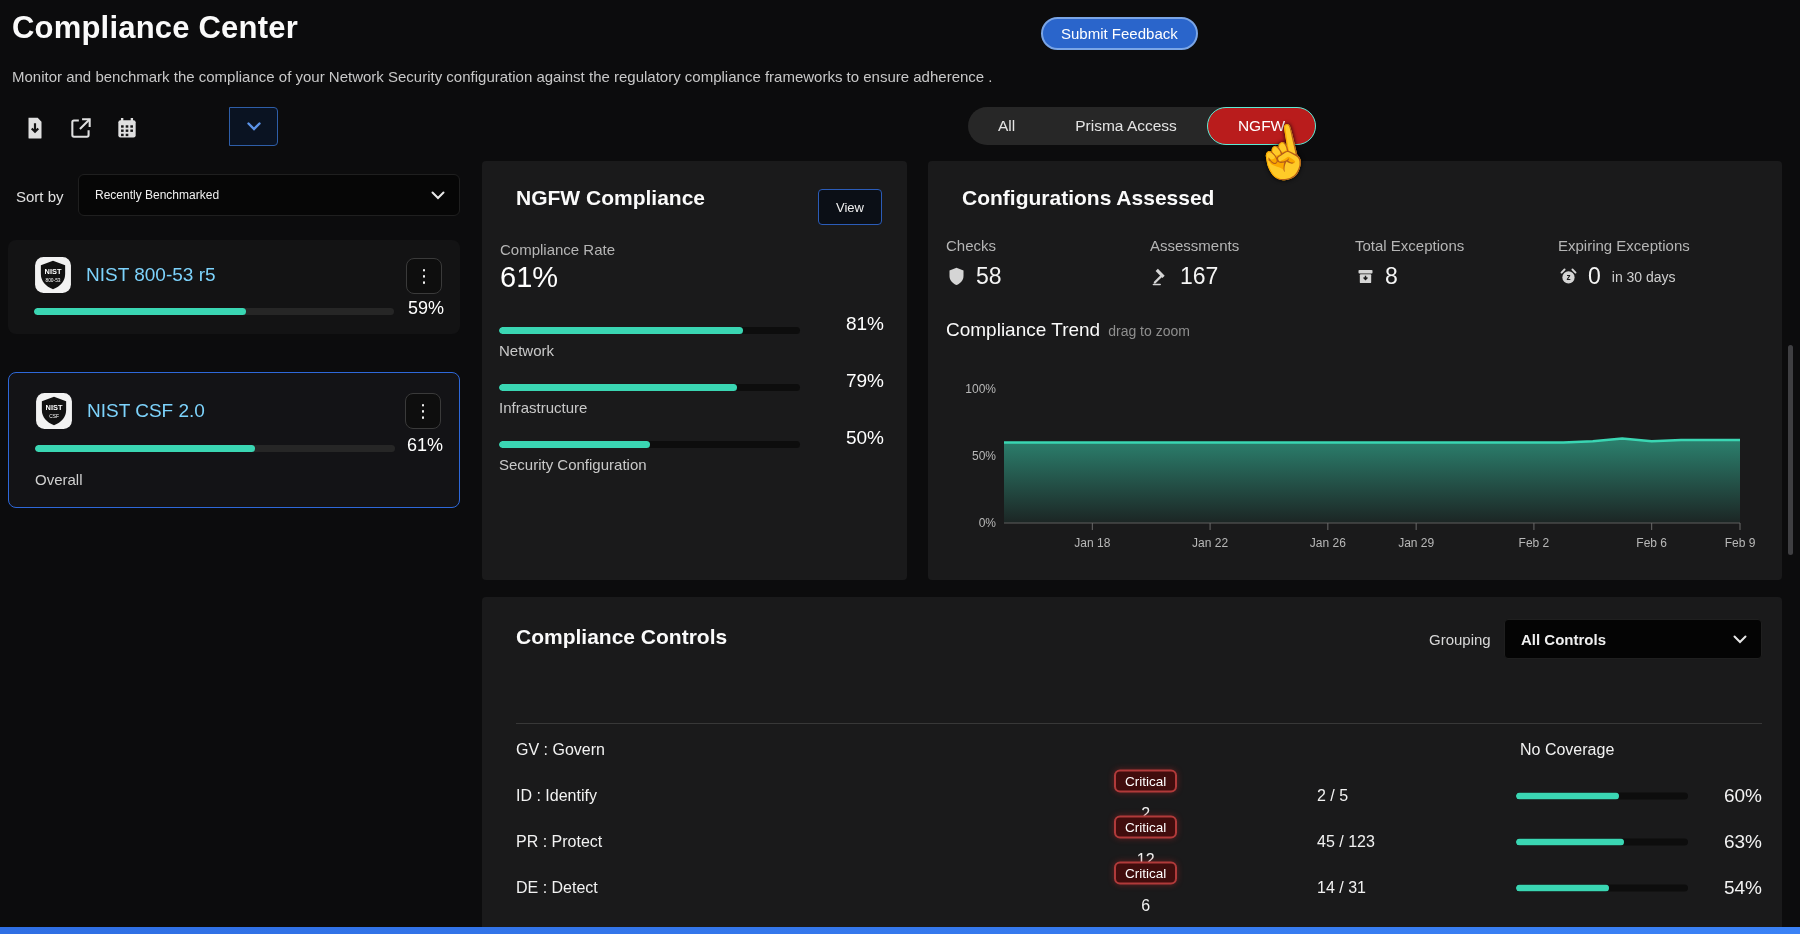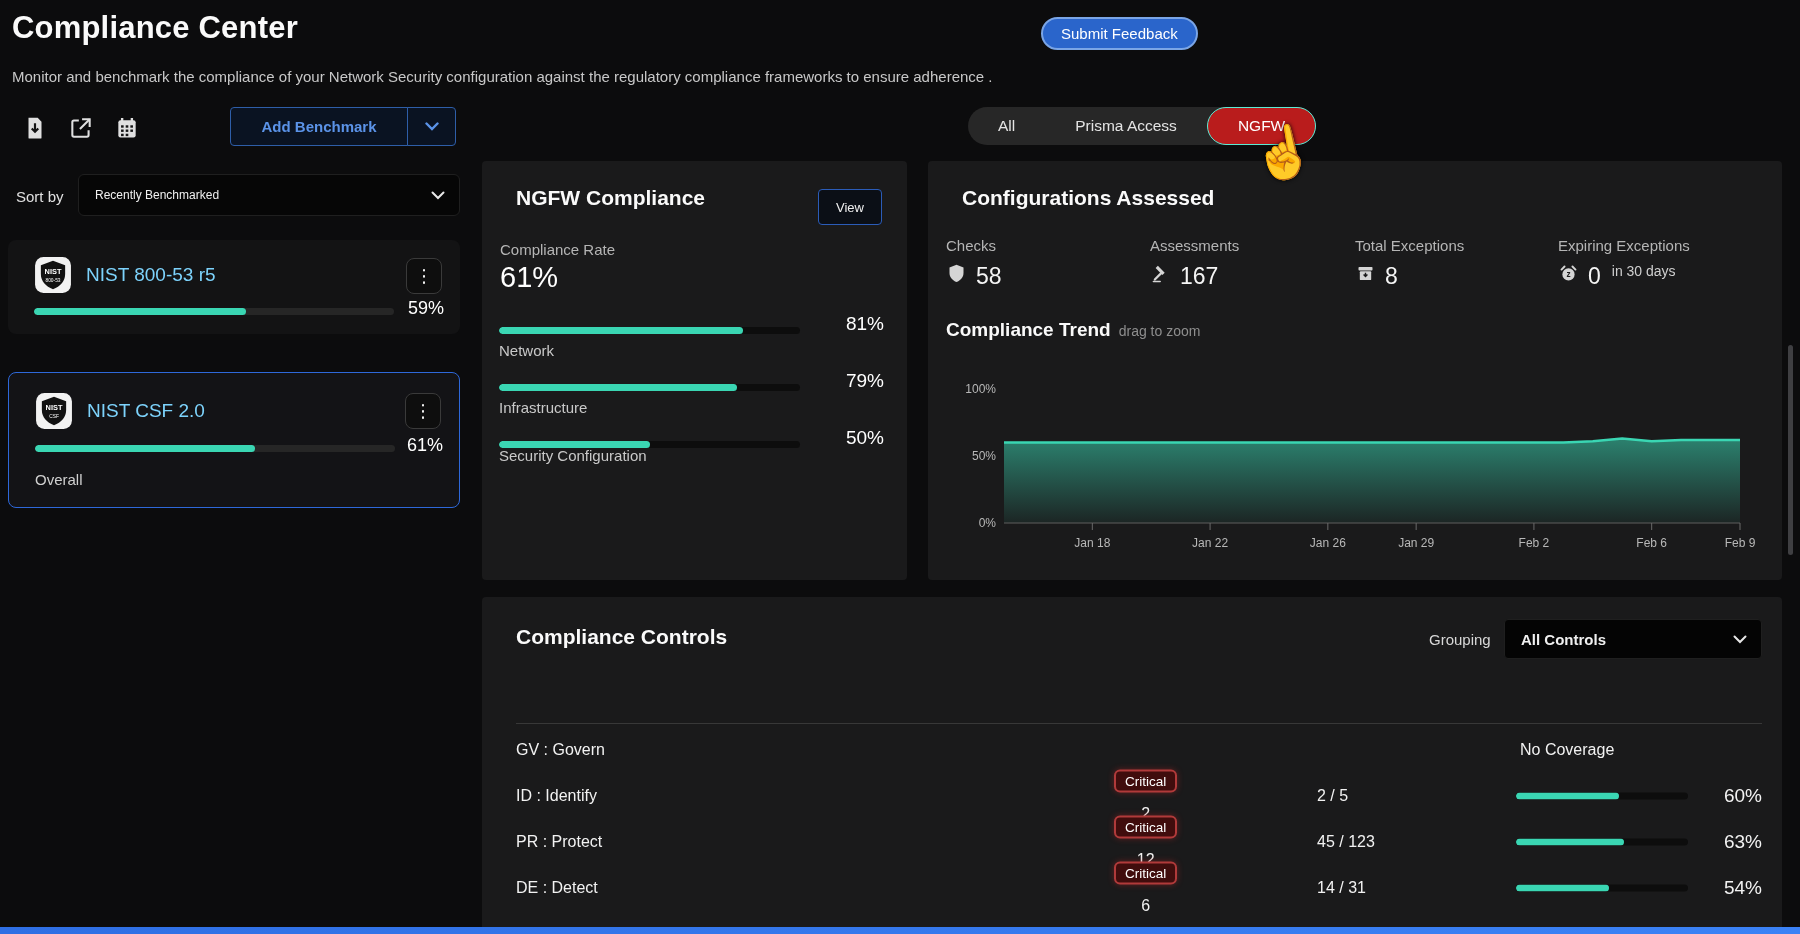--- a/index.html
+++ b/index.html
@@ -60,25 +60,25 @@
     border:1.5px solid #2b5cb8; border-radius:4px; color:#f0f0f0; font-size:13px; font-family:inherit; cursor:pointer; }
   .rate-label { position:absolute; left:18px; top:80px; font-size:15px; color:#b5b5b5; }
   .rate-value { position:absolute; left:18px; top:100px; font-size:29px; color:#fff; }
   .m-bar { left:17px; width:301px; background:#0d0d0d; }
   .m-label { position:absolute; left:17px; font-size:15px; color:#c9c9c9; }
   .m-pct { position:absolute; right:23px; width:80px; text-align:right; font-size:19px; color:#fff; }
 
   .assessed-panel { left:928px; top:161px; width:854px; height:419px; }
   .stat { position:absolute; top:76px; }
   .stat-label { font-size:15px; color:#b5b5b5; }
-  .stat-value { display:flex; gap:9px; margin-top:9px; font-size:23px; color:#f5f5f5; }
+  .stat-value { display:flex; align-items:center; gap:9px; margin-top:9px; font-size:23px; color:#f5f5f5; }
   .stat-value svg { width:21px; height:21px; }
   .stat-suffix { font-size:14px; color:#cfcfcf; margin-left:2px; }
   .trend-head { position:absolute; left:18px; top:158px; }
-  .trend-title { font-size:19px; font-weight:700; color:#fafafa;margin-top:35px; }
+  .trend-title { font-size:19px; font-weight:400; color:#fafafa;margin-top:35px; }
   .trend-hint { font-size:14px; color:#8e8e8e; margin-left:8px; }
   .trend-svg { position:absolute; left:18px; top:189px; }
   .trend-svg text { font-family:"Liberation Sans", sans-serif; font-size:12px; fill:#b8b8b8; }
 
   
   .controls-panel { left:482px; top:597px; width:1300px; height:337px; }
   .grouping-label { position:absolute; left:947px; top:34px; font-size:15px; color:#d8d8d8; }
   .grouping-select { position:absolute; left:1022px; top:22px; width:258px; height:40px; font-size:15px; font-weight:700;
     background:#040404; border-radius:4px; }
   .t-head { position:absolute; top:90px; left:0; width:100%; height:36px; font-size:15px; color:#d0d0d0; }
@@ -140,21 +140,20 @@
             <rect x="10.8" y="13.4" width="2.4" height="2.2"></rect>
             <rect x="15.1" y="13.4" width="2.4" height="2.2"></rect>
           <rect x="6.5" y="17.3" width="2.4" height="2.2"></rect>
             <rect x="10.8" y="17.3" width="2.4" height="2.2"></rect>
         </g>
       </svg>
     </button>
   </div>
 
   <div class="split-btn">
-    <button class="add-benchmark">Add Benchmark</button>
     <button class="add-benchmark-dd">
       <svg class="chev" viewBox="0 0 14 9">
           <path d="M1.5 1.5L7 7l5.5-5.5" stroke="#5b93e8" stroke-width="2.4" fill="none" stroke-linecap="round"></path>
         </svg>
     </button>
   </div>
 
   <div class="tabs">
     <button class="tab">All</button>
     <button class="tab">Prisma Access</button>
@@ -215,21 +214,21 @@
 
     <span class="bar-track m-bar" style="top:223px;">
         <span class="bar-fill" style="width: 79%;"></span>
       </span>
     <span class="m-label" style="top:238px;">Infrastructure</span>
     <span class="m-pct" style="top:209px;">79%</span>
 
     <span class="bar-track m-bar" style="top:280px;">
         <span class="bar-fill" style="width: 50%;"></span>
       </span>
-    <span class="m-label" style="top:286px;">Security Configuration</span>
+    <span class="m-label" style="top:295px;">Security Configuration</span>
     <span class="m-pct" style="top:266px;">50%</span>
   </section>
 
   <section class="panel assessed-panel">
     <h2 class="panel-title">Configurations Assessed</h2>
 
     <div class="stat" style="left:18px;">
       <div class="stat-label">Checks</div>
       <div class="stat-value">
         <svg viewBox="0 0 24 24">

